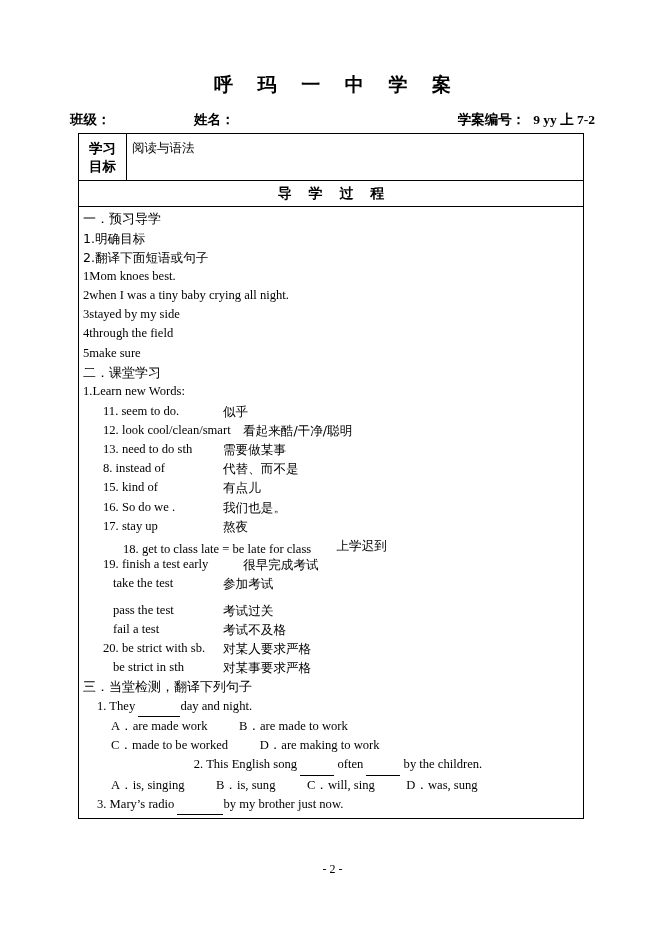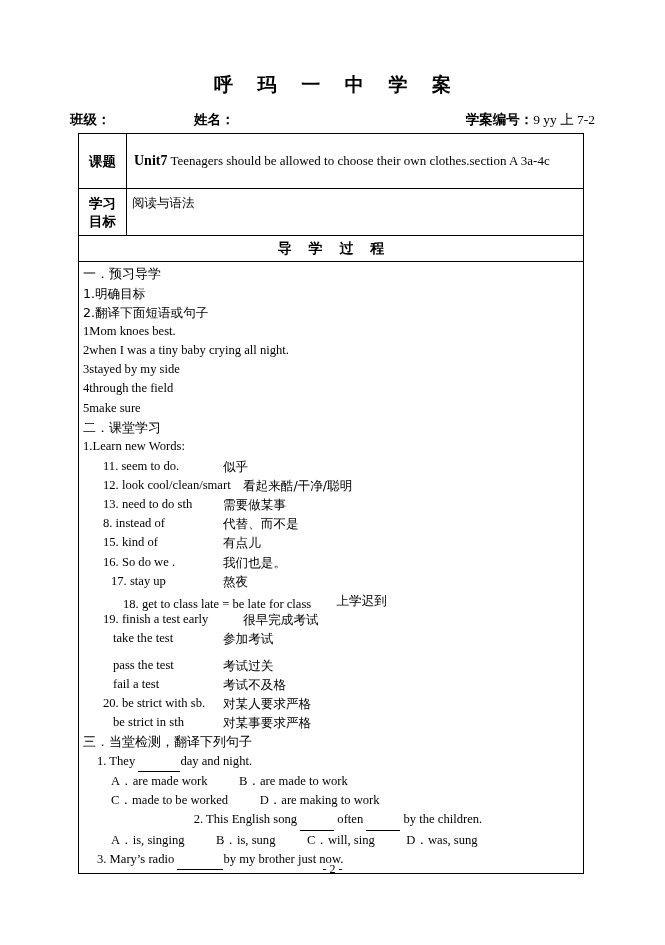--- a/index.html
+++ b/index.html
@@ -60,21 +60,22 @@
     left: 124px;
     top: 0px;
   }
   .info-number {
     position: absolute;
     right: 0px;
     top: 0px;
   }
   .info-number .num-val {
     font-family: "Liberation Serif", serif;
-    font-weight: normal;
+    font-weight: bold;
+    margin-left: 8px;
   }
 
   
   .main-table {
     position: absolute;
     left: 78px;
     top: 133px;
     width: 505px;
     border-collapse: collapse;
     table-layout: fixed;
@@ -191,24 +192,20 @@
   <table class="main-table">
     <colgroup>
       <col style="width:48px">
       <col style="width:117px">
       <col style="width:70px">
       <col style="width:115px">
       <col style="width:62px">
       <col style="width:93px">
     </colgroup>
     <tbody>
-      <tr>
-        <td class="lbl">课题</td>
-        <td class="topic-cell" colspan="5"><span class="unit">Unit7</span><span> Teenagers should be allowed to choose their own clothes.section A 3a-4c</span></td>
-      </tr>
       <tr>
         <td class="lbl lbl-2line"><span>学习</span><br><span>目标</span></td>
         <td class="goal-cell" colspan="5">阅读与语法</td>
       </tr>
       <tr>
         <td class="proc-head" colspan="6">导  学  过  程</td>
       </tr>
       <tr>
         <td class="body-cell" colspan="6">
           <div class="body-content" id="body-content">
@@ -221,21 +218,21 @@
               <div class="ln">4through the field</div>
               <div class="ln">5make sure</div>
               <div class="ln sec">二．课堂学习</div>
               <div class="ln">1.Learn new Words:</div>
               <div class="ln" style="position: relative; height: 19.2px;"><span style="position: absolute; left: 20px; top: 0px; white-space: pre;">11. seem to do.</span><span style="position: absolute; top: 0px; font-family: &quot;DejaVu Sans&quot;, &quot;Liberation Sans&quot;, sans-serif; white-space: pre; left: 140px;">似乎</span></div>
               <div class="ln" style="position: relative; height: 19.2px; text-align: right;"><span style="position: absolute; left: 20px; top: 0px; white-space: pre;">12. look cool/clean/smart</span><span style="position: absolute; top: 0px; font-family: &quot;DejaVu Sans&quot;, &quot;Liberation Sans&quot;, sans-serif; white-space: pre; left: 160px;">看起来酷/干净/聪明</span></div>
               <div class="ln" style="position: relative; height: 19.2px;"><span style="position: absolute; left: 20px; top: 0px; white-space: pre;">13. need to do sth</span><span style="position: absolute; top: 0px; font-family: &quot;DejaVu Sans&quot;, &quot;Liberation Sans&quot;, sans-serif; white-space: pre; left: 140px;">需要做某事</span></div>
               <div class="ln" style="position: relative; height: 19.2px;"><span style="position: absolute; left: 20px; top: 0px; white-space: pre;">8. instead of</span><span style="position: absolute; top: 0px; font-family: &quot;DejaVu Sans&quot;, &quot;Liberation Sans&quot;, sans-serif; white-space: pre; left: 140px;">代替、而不是</span></div>
               <div class="ln" style="position: relative; height: 19.2px;"><span style="position: absolute; left: 20px; top: 0px; white-space: pre;">15. kind of</span><span style="position: absolute; top: 0px; font-family: &quot;DejaVu Sans&quot;, &quot;Liberation Sans&quot;, sans-serif; white-space: pre; left: 140px;">有点儿</span></div>
               <div class="ln" style="position: relative; height: 19.2px;"><span style="position: absolute; left: 20px; top: 0px; white-space: pre;">16. So do we .</span><span style="position: absolute; top: 0px; font-family: &quot;DejaVu Sans&quot;, &quot;Liberation Sans&quot;, sans-serif; white-space: pre; left: 140px;">我们也是。</span></div>
-              <div class="ln" style="position: relative; height: 19.2px;"><span style="position: absolute; left: 28px; top: 0px; white-space: pre;">17. stay up</span><span style="position: absolute; top: 0px; font-family: &quot;DejaVu Sans&quot;, &quot;Liberation Sans&quot;, sans-serif; white-space: pre; left: 140px;">熬夜</span></div>
+              <div class="ln" style="position: relative; height: 19.2px;"><span style="position: absolute; left: 20px; top: 0px; white-space: pre;">17. stay up</span><span style="position: absolute; top: 0px; font-family: &quot;DejaVu Sans&quot;, &quot;Liberation Sans&quot;, sans-serif; white-space: pre; left: 140px;">熬夜</span></div>
               <div class="ln" style="position: relative; height: 19.2px;"><span style="position: absolute; left: 20px; top: 4px; white-space: pre; margin-left: 20px;">18. get to class late = be late for class</span><span style="position: absolute; top: 0px; font-family: &quot;DejaVu Sans&quot;, &quot;Liberation Sans&quot;, sans-serif; white-space: pre; left: 253.45px;">上学迟到</span></div>
               <div class="ln" style="position: relative; height: 19.2px;"><span style="position: absolute; left: 20px; top: 0px; white-space: pre;">19. finish a test early</span><span style="position: absolute; top: 0px; font-family: &quot;DejaVu Sans&quot;, &quot;Liberation Sans&quot;, sans-serif; white-space: pre; left: 160px;">很早完成考试</span></div>
               <div class="ln" style="position: relative; height: 19.2px;"><span style="position: absolute; left: 30px; top: 0px; white-space: pre;">take the test</span><span style="position: absolute; top: 0px; font-family: &quot;DejaVu Sans&quot;, &quot;Liberation Sans&quot;, sans-serif; white-space: pre; left: 140px;">参加考试</span></div>
               <div class="ln" style="position: relative; height: 19.2px; margin-top: 7px;"><span style="position: absolute; left: 30px; top: 0px; white-space: pre;">pass the test</span><span style="position: absolute; top: 0px; font-family: &quot;DejaVu Sans&quot;, &quot;Liberation Sans&quot;, sans-serif; white-space: pre; left: 140px;">考试过关</span></div>
               <div class="ln" style="position: relative; height: 19.2px;"><span style="position: absolute; left: 30px; top: 0px; white-space: pre;">fail a test</span><span style="position: absolute; top: 0px; font-family: &quot;DejaVu Sans&quot;, &quot;Liberation Sans&quot;, sans-serif; white-space: pre; left: 140px;">考试不及格</span></div>
               <div class="ln" style="position: relative; height: 19.2px;"><span style="position: absolute; left: 20px; top: 0px; white-space: pre;">20. be strict with sb.</span><span style="position: absolute; top: 0px; font-family: &quot;DejaVu Sans&quot;, &quot;Liberation Sans&quot;, sans-serif; white-space: pre; left: 140px;">对某人要求严格</span></div>
               <div class="ln" style="position: relative; height: 19.2px;"><span style="position: absolute; left: 30px; top: 0px; white-space: pre;">be strict in sth</span><span style="position: absolute; top: 0px; font-family: &quot;DejaVu Sans&quot;, &quot;Liberation Sans&quot;, sans-serif; white-space: pre; left: 140px;">对某事要求严格</span></div>
               <div class="ln sec">三．当堂检测，翻译下列句子</div>
               <div class="ln" style="padding-left: 14px;"><span>1. They </span><span class="blank" style="width: 42px;">&nbsp;</span><span>day and night.</span></div>
               <div class="ln" style="padding-left: 28px;">A．are made work          B．are made to work</div>

